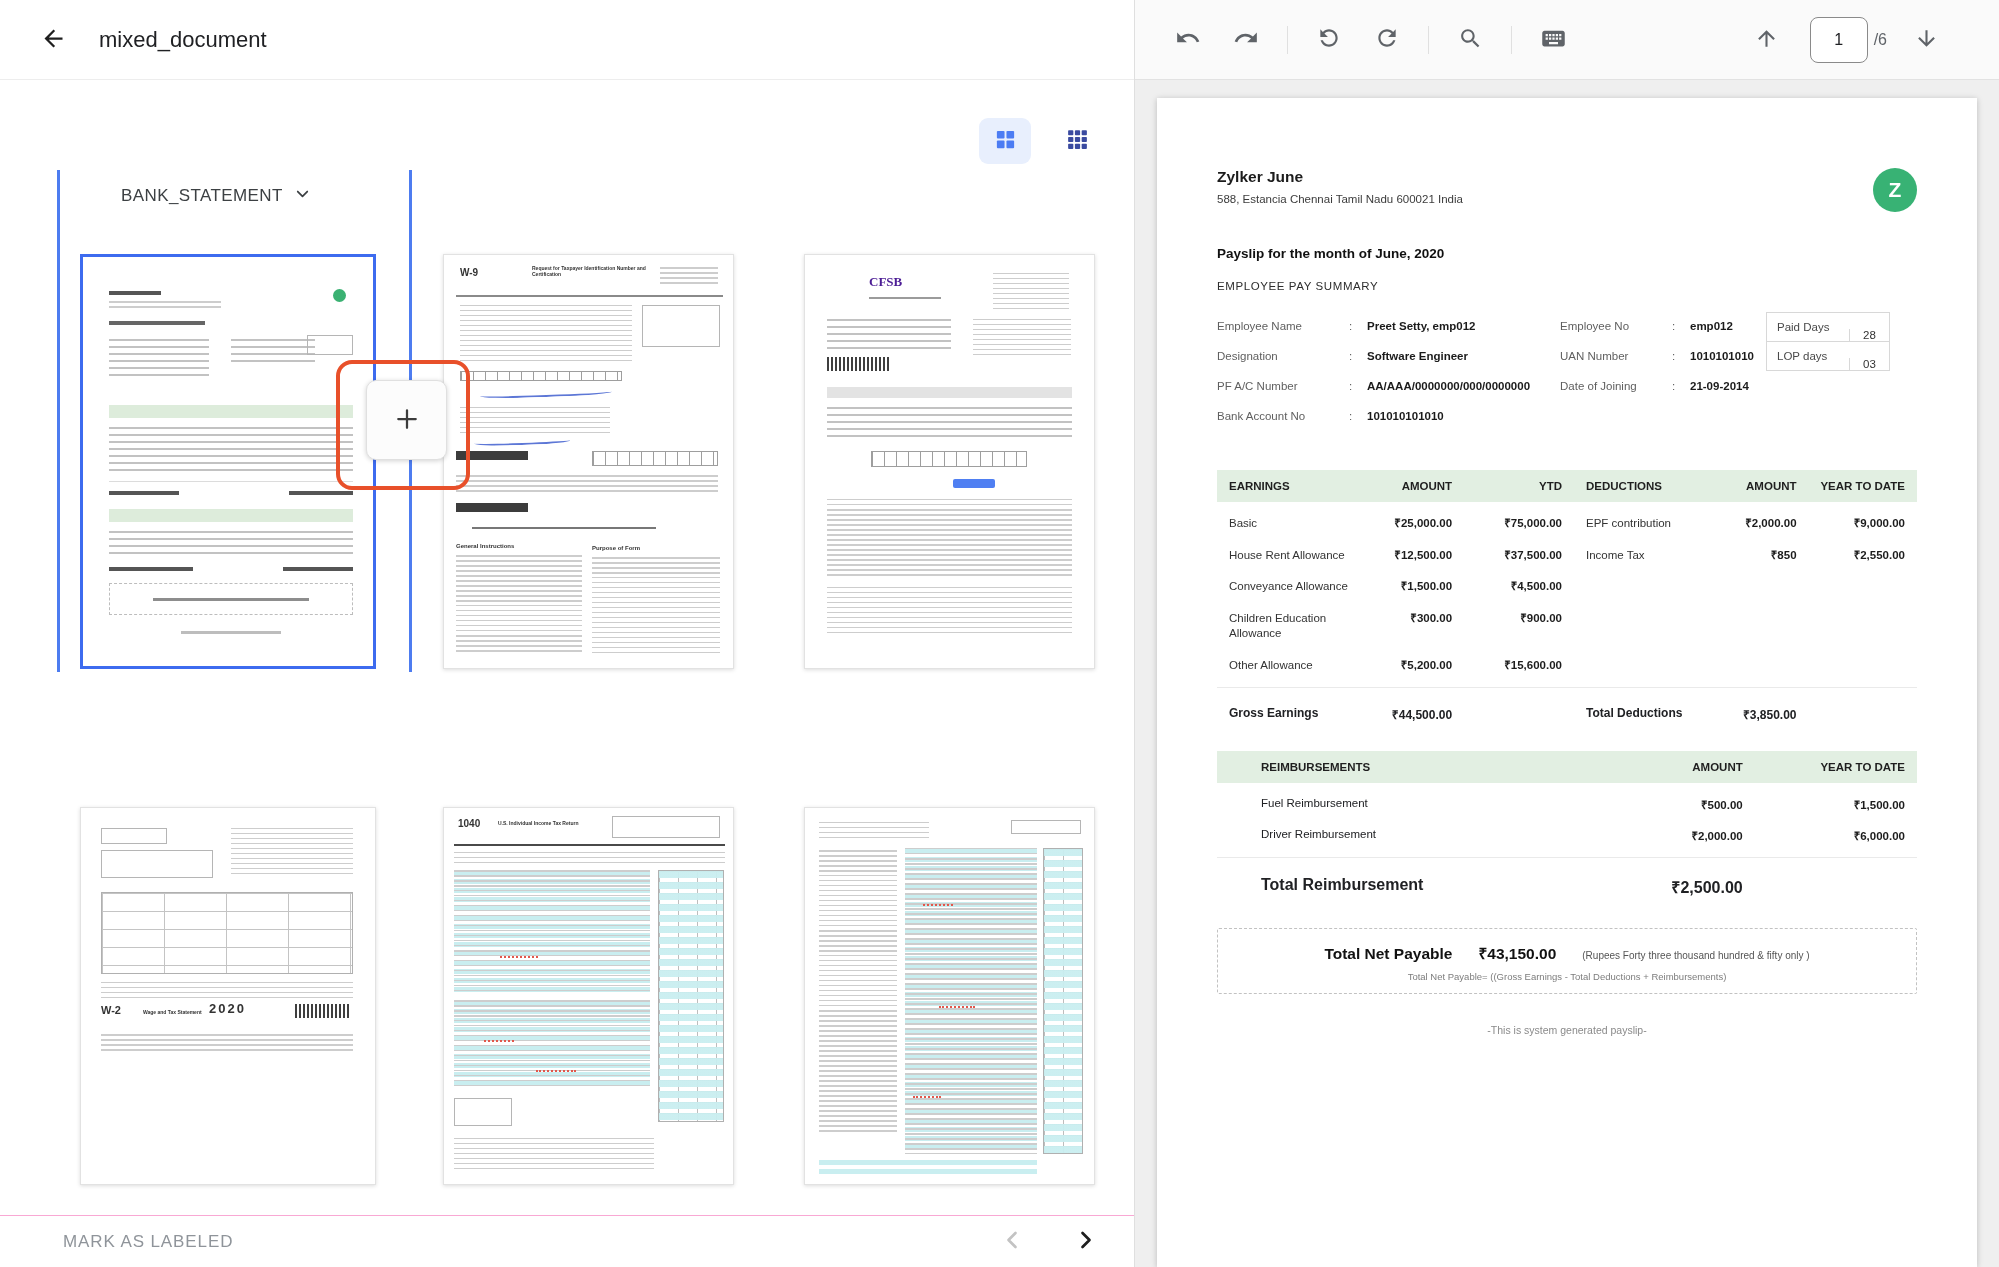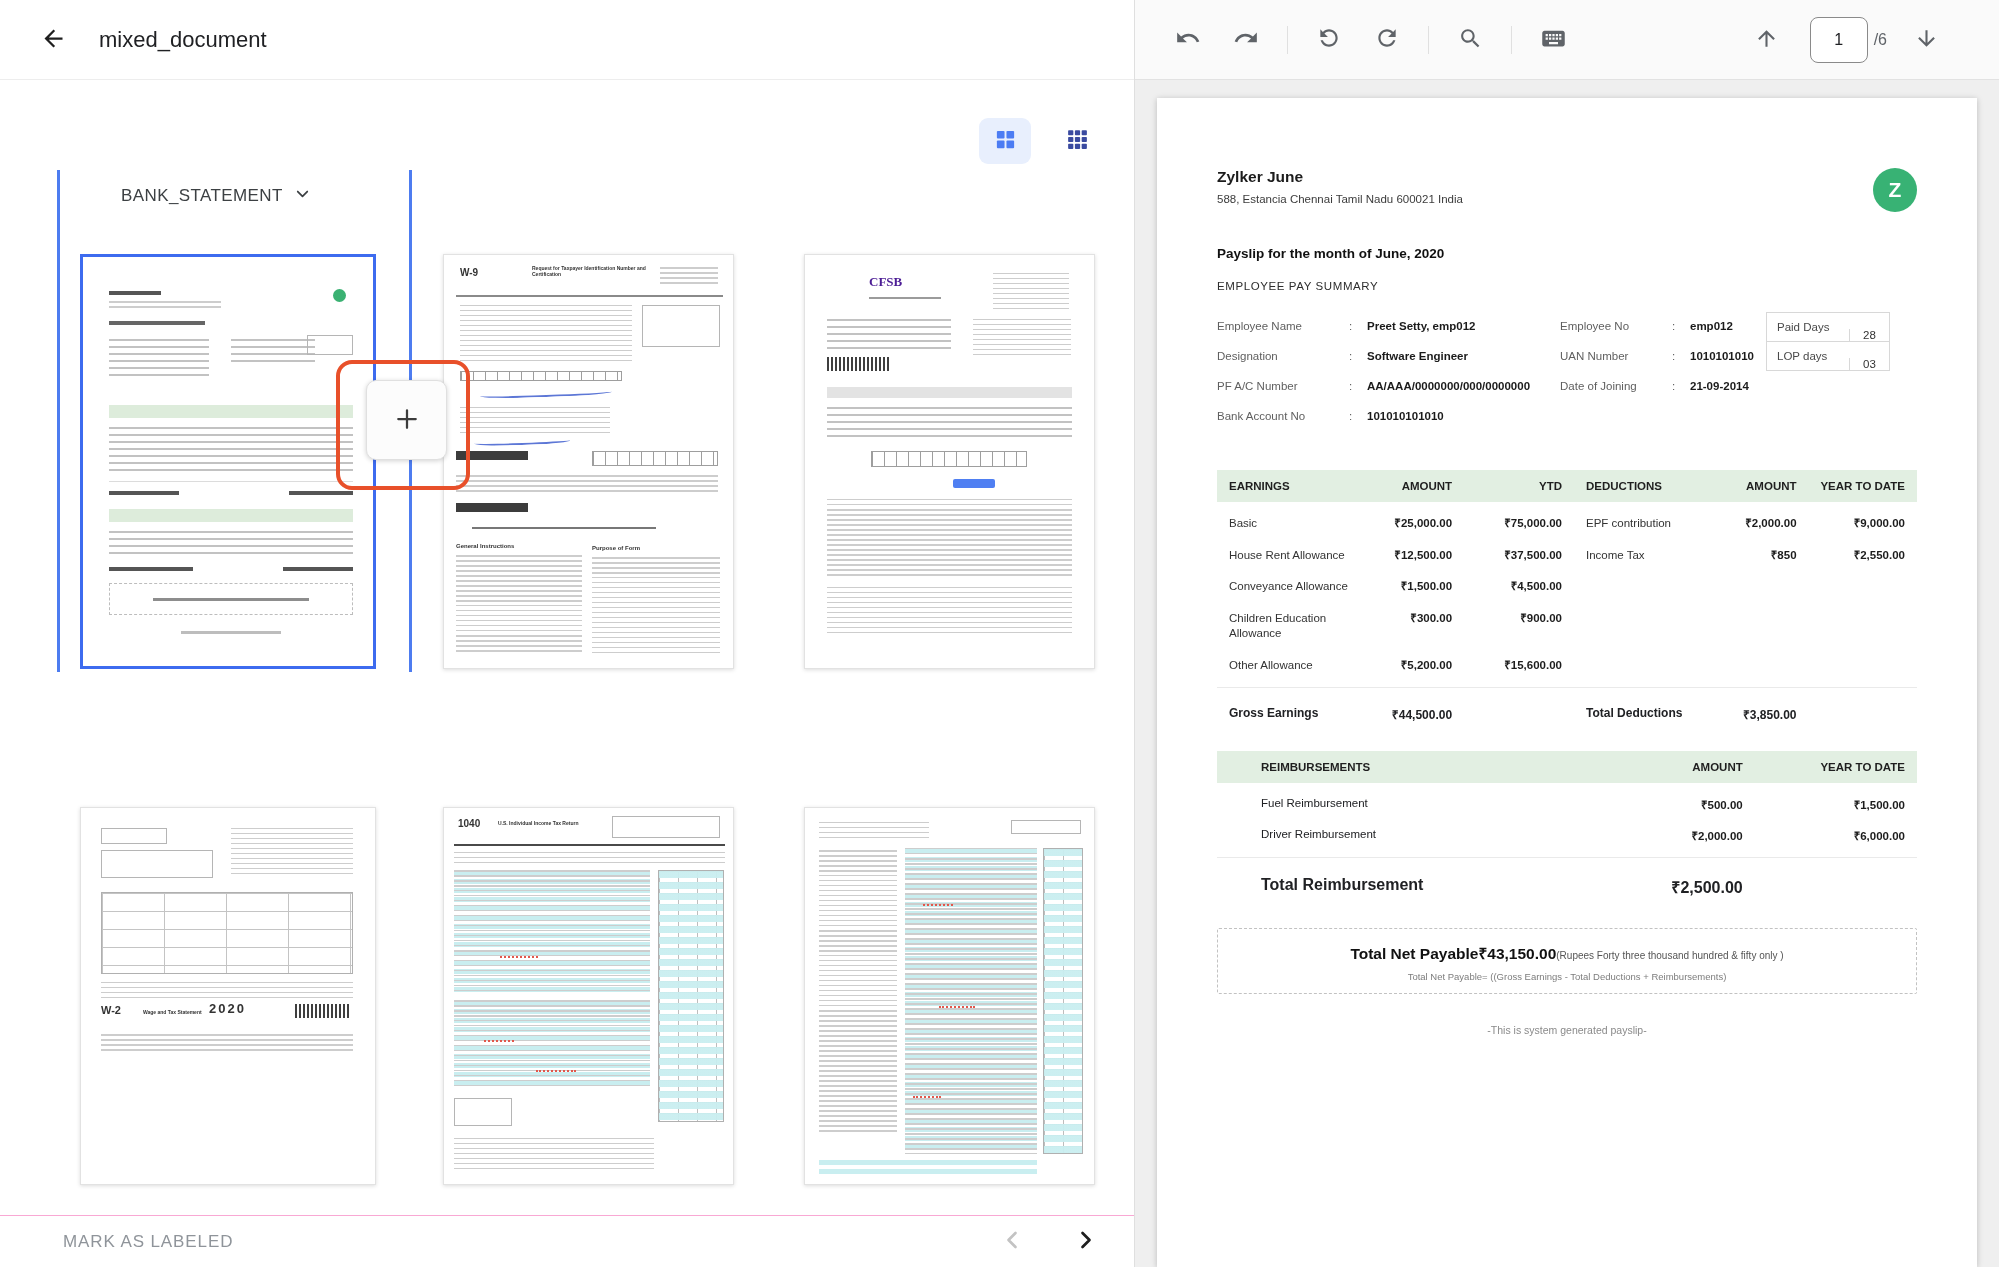--- a/index.html
+++ b/index.html
@@ -103,21 +103,21 @@
 
   .reimb { margin-top:22px; font-size:11.5px; }
   .r-head { display:flex; background:#e2efe2; font-weight:bold; color:#1f1f1f; padding:10px 12px; }
   .r-name { width:55%;padding-left:32px; } .r-amt { width:21%; text-align:right; } .r-ytd { width:24%; text-align:right; }
   .r-body { margin-top:6px; }
   .r-row { display:flex; padding:8px 12px; }
   .r-totals { display:flex; font-weight:bold; font-size:16px; padding:18px 12px 6px; }
   .r-sep { height:1px; background:#eaeaea; margin-top:6px; }
 
   .net-box { margin-top:24px; border:1px dashed #c2c2c2; border-radius:2px; padding:13px 10px 11px; text-align:center; }
-  .net-line1 { display:flex; align-items:baseline; justify-content:center; gap:0; }
+  .net-line1 { display:flex; align-items:baseline; justify-content:center; gap:26px; }
   .net-label { font-size:15.5px; font-weight:bold; color:#111; }
   .net-amount { font-size:15.5px; font-weight:bold; color:#111; }
   .net-words { font-size:10px; color:#555; }
   .net-formula { margin-top:7px; font-size:9.5px; color:#7d7d7d; }
   .ps-footnote { margin-top:30px; text-align:center; font-size:10.5px; color:#8a8a8a; }
 </style>
 </head>
 <body>
 
 <div class="app">

